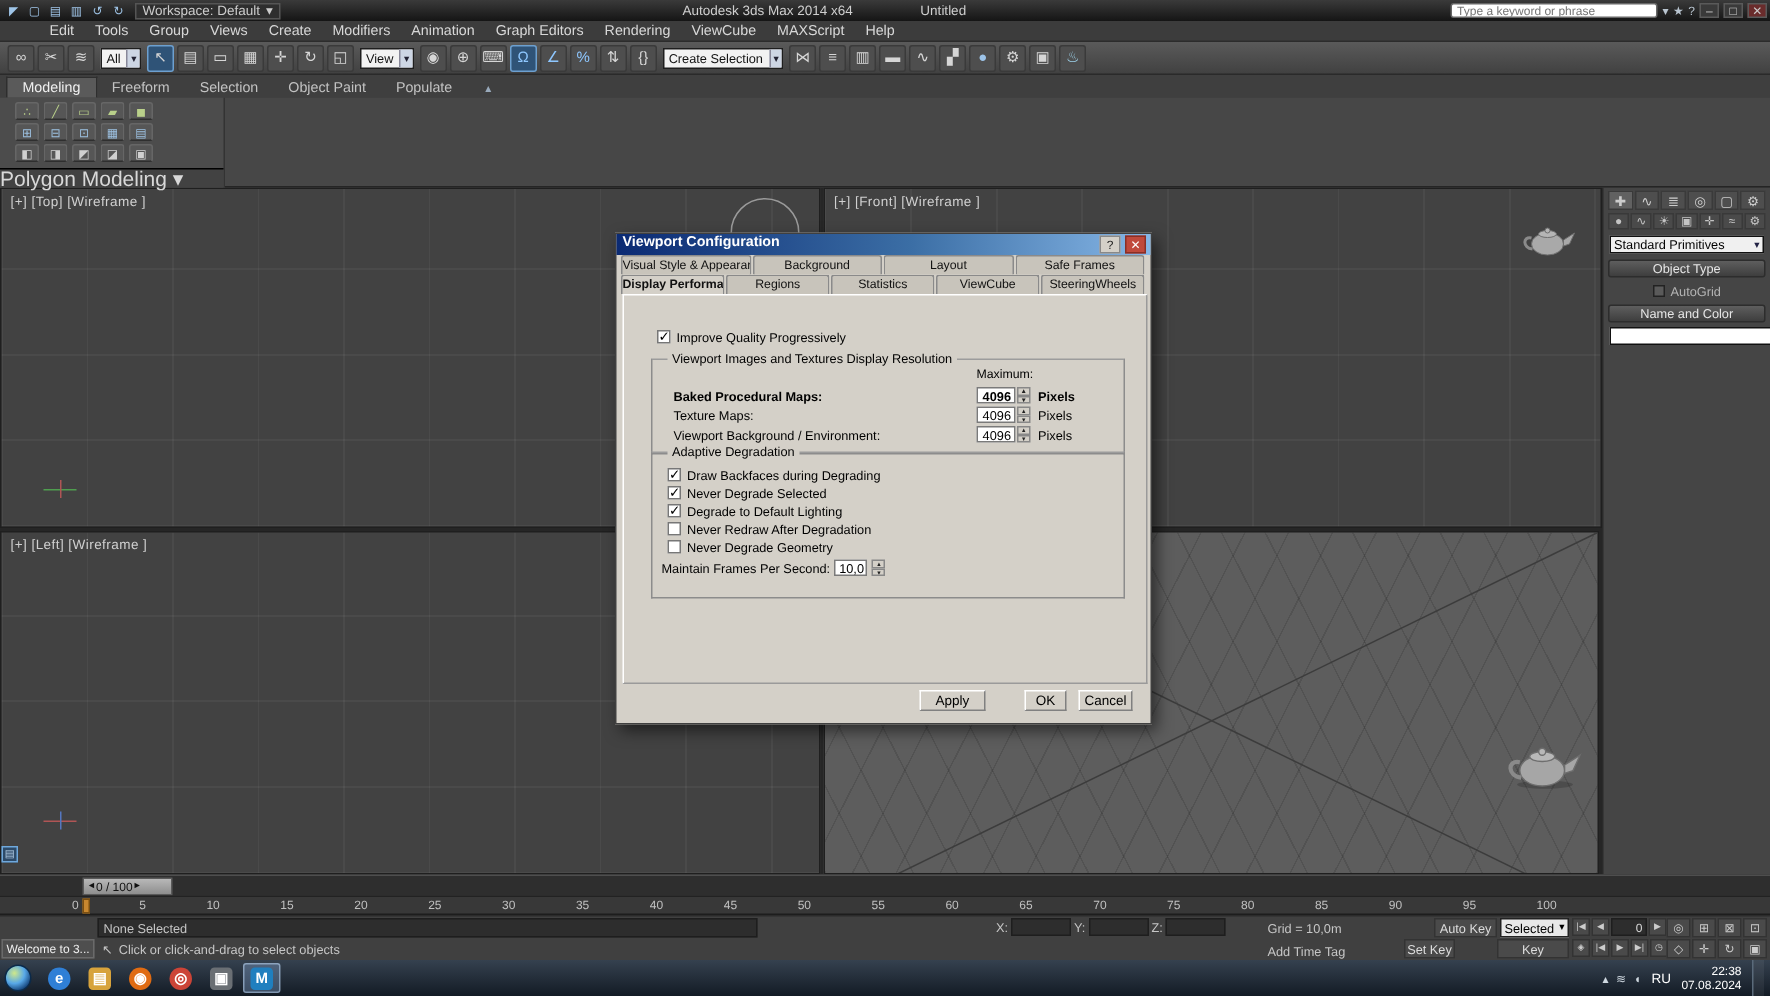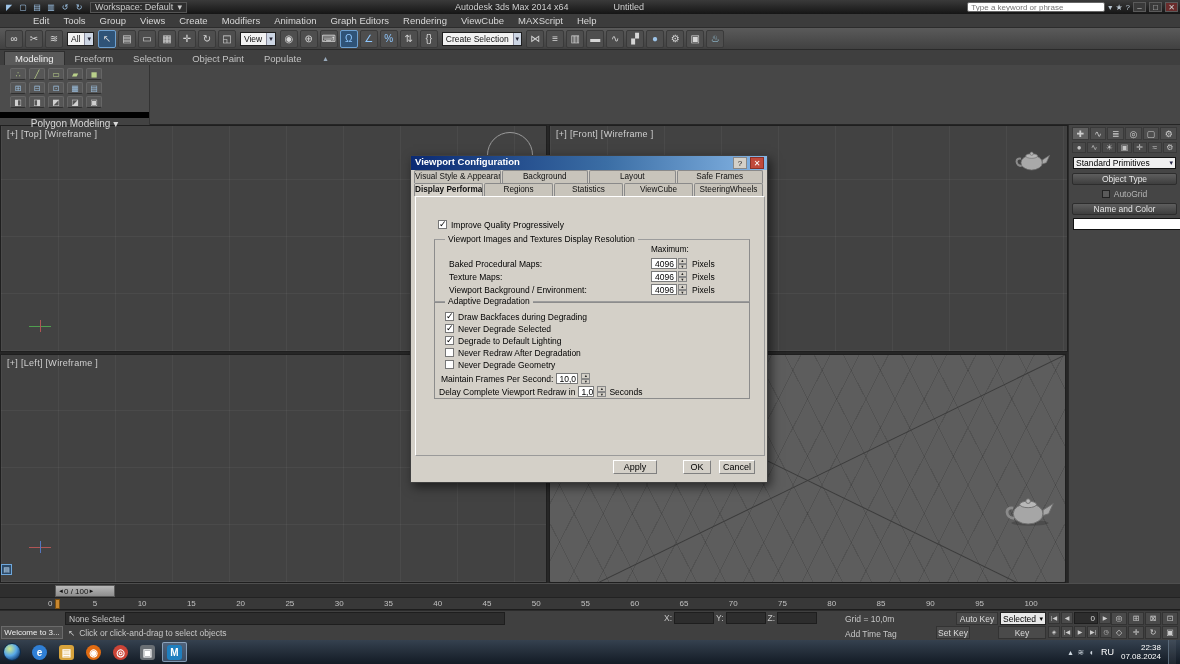--- a/index.html
+++ b/index.html
@@ -30,21 +30,21 @@
 .rtab{padding:1px 10px;color:#c2c2c2;font-size:9.5px}
 .rtab.active{background:#5a5a5a;color:#f0f0f0;border:1px solid #2e2e2e;border-bottom:none}
 .rib-min{margin:0 0 2px 12px;color:#9ab;font-size:8px}
 .ribbon-body{position:absolute;left:0;top:65px;width:1180px;height:60px;background:#474747;border-bottom:1px solid #252525;z-index:4}
 .pm-panel{position:absolute;left:0;top:0;width:150px;height:60px;background:#4c4c4c;border-right:1px solid #333;display:flex;flex-direction:column;justify-content:space-between}
 .pm-rows{padding:3px 4px 0 10px}
 .pm-row{display:flex;gap:3px;margin-bottom:2px}
 .pm-btn{width:16px;height:12px;background:#565656;border:1px solid #666;border-bottom-color:#2f2f2f;border-radius:2px;font-size:8px;line-height:11px;text-align:center;color:#b9d08a;overflow:hidden}
 .pm-row:nth-child(2) .pm-btn{color:#9cc0e0}
 .pm-row:nth-child(3) .pm-btn{color:#d0d0d0}
-.pm-label{height:13px;text-align:center;color:#d8d8d8;font-size:10px;background:#424242;border-top:6px solid #000000;line-height:12px}
+.pm-label{height:13px;color:#d8d8d8;font-size:14px;background:#424242;border-top:1px solid #000000;line-height:12px}
 
 .workspace{position:absolute;left:0;top:125px;width:1180px;height:458px;background:#262626}
 .vp{position:absolute;background-color:#424242;border:1px solid #1f1f1f;background-image:repeating-linear-gradient(90deg,rgba(255,255,255,.045) 0 1px,transparent 1px 57px),repeating-linear-gradient(0deg,rgba(255,255,255,.045) 0 1px,transparent 1px 57px);overflow:hidden}
 .vp.persp{background-color:#5d5d5d;background-image:repeating-linear-gradient(63deg,rgba(0,0,0,.12) 0 1px,transparent 1px 26px),repeating-linear-gradient(-63deg,rgba(0,0,0,.12) 0 1px,transparent 1px 26px)}
 .vp-label{position:absolute;top:3px;left:6px;font-size:9px;color:#d0d0d0;letter-spacing:.3px;z-index:2}
 .tp-circle{position:absolute;left:486px;top:6px;width:46px;height:46px;border:1px solid #9a9a9a;border-radius:50%}
 .oc-h{position:absolute;width:22px;height:1px}
 .oc-v{position:absolute;width:1px;height:12px}
 .axA,.axB{position:absolute;left:-15%;top:55%;width:130%;height:1px;background:#3c3c3c}
 .axA{transform:rotate(26deg)}.axB{transform:rotate(-26deg)}
@@ -369,21 +369,21 @@
     <div class="dlg-page">
       <div class="cbrow improve">
         <span class="cb checked"></span>
         <span>Improve Quality Progressively</span>
       </div>
 
       <div class="grp grp1">
         <span class="grp-title">Viewport Images and Textures Display Resolution</span>
         <span class="max-lbl">Maximum:</span>
         <div>
-            <div class="resrow" style="top: 18px;">
+            <div class="resrow" style="top: 18px; font-weight: bold;">
               <span class="lbl">Baked Procedural Maps:</span>
               <span class="fld field">4096</span>
               <span class="sp spn">
                 <span>▴</span>
                 <span>▾</span>
               </span>
               <span class="unit">Pixels</span>
             </div>
             <div class="resrow" style="top: 31px;">
               <span class="lbl">Texture Maps:</span>
@@ -430,29 +430,20 @@
               <span>Never Degrade Geometry</span>
             </div>
           </div>
         <div class="fpsrow">
           <span>Maintain Frames Per Second:</span>
           <span class="field" style="width:22px">10,0</span>
           <span class="spn">
               <span>▴</span>
               <span>▾</span>
             </span>
-        </div>
-        <div class="delayrow">
-          <span>Delay Complete Viewport Redraw in</span>
-          <span class="field" style="width:16px">1,0</span>
-          <span class="spn">
-              <span>▴</span>
-              <span>▾</span>
-            </span>
-          <span>Seconds</span>
         </div>
       </div>
     </div>
 
     <div class="dlg-btns">
       <div class="btn apply">Apply</div>
       <div class="btn ok">OK</div>
       <div class="btn cancel">Cancel</div>
     </div>
   </div>

